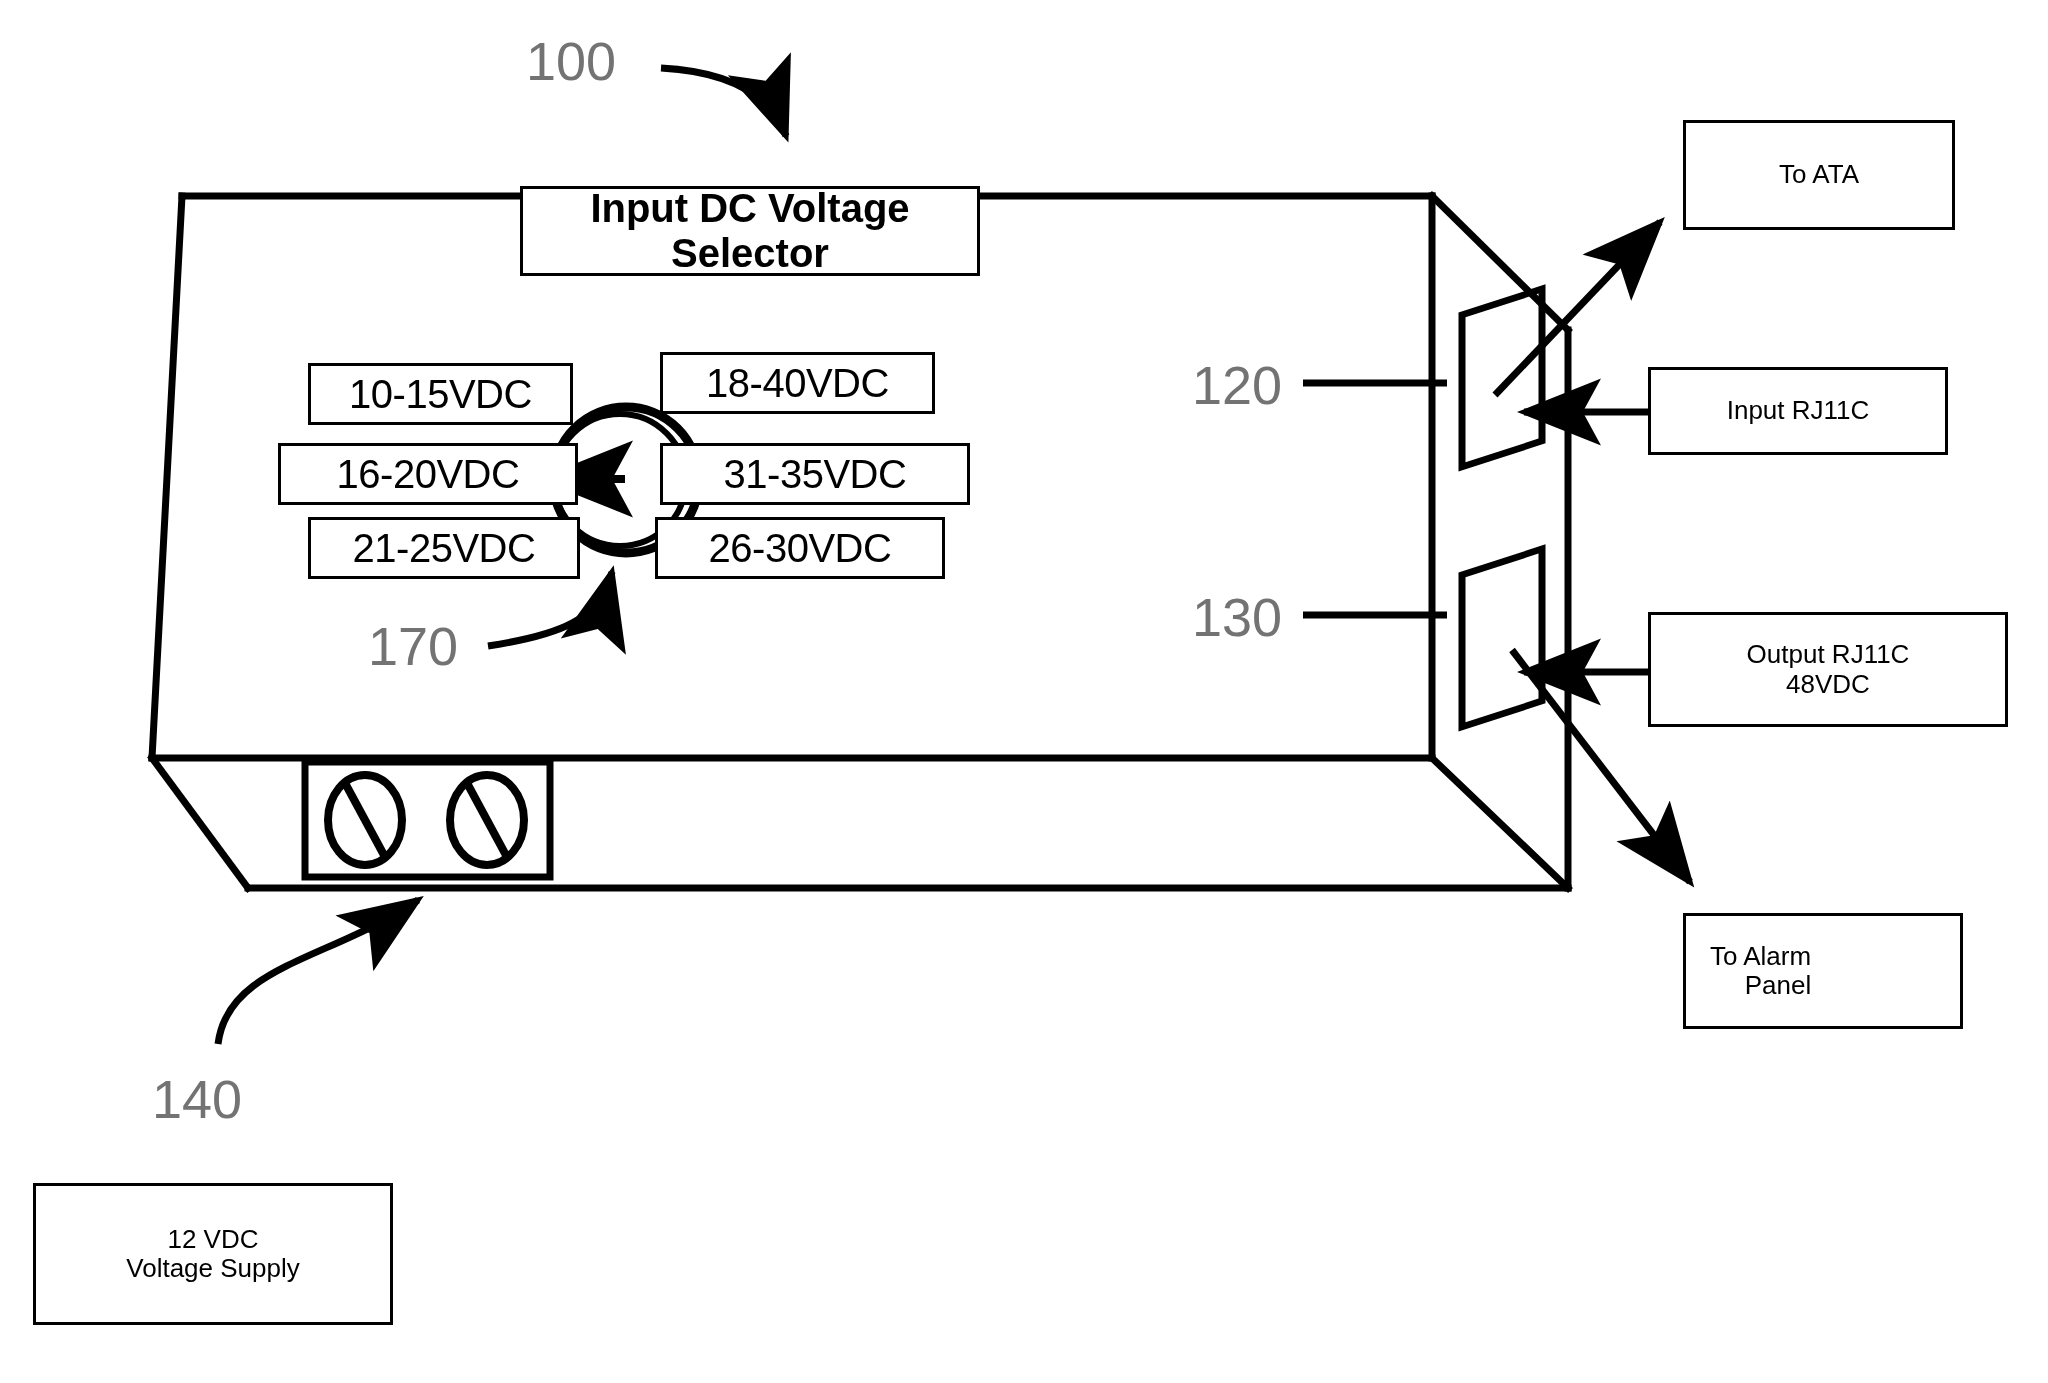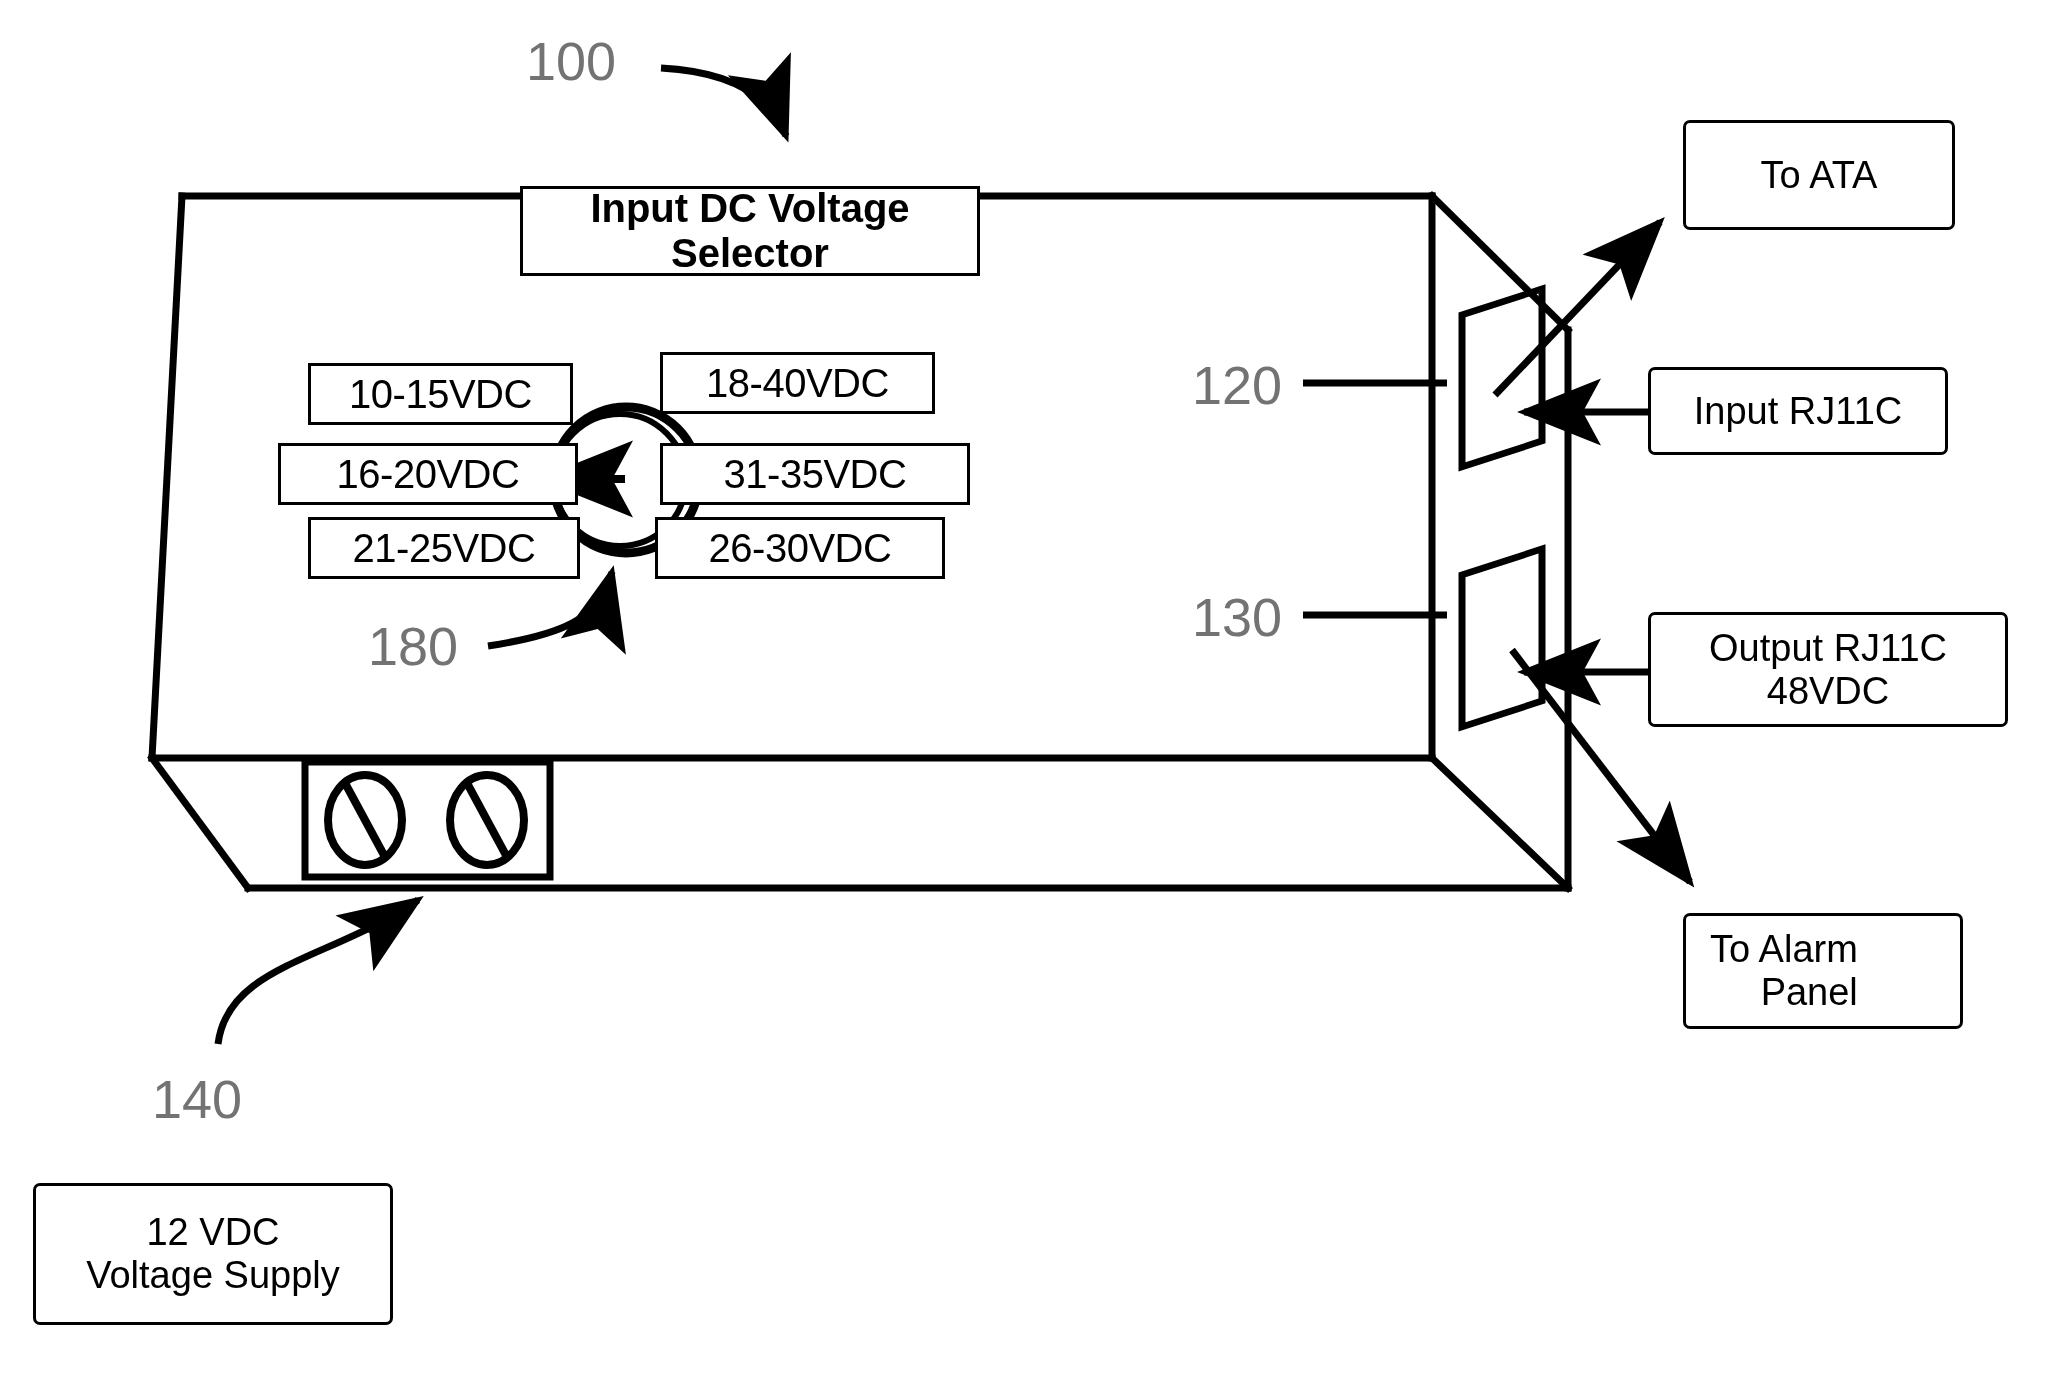--- a/index.html
+++ b/index.html
@@ -8,21 +8,21 @@
   #stage{position:absolute;left:0;top:0;width:2048px;height:1383px;}
   svg.layer{position:absolute;left:0;top:0;width:2048px;height:1383px;}
 
   .lbl{position:absolute;box-sizing:border-box;background:#fff;border:3px solid #000;
        display:flex;align-items:center;justify-content:center;text-align:center;
        line-height:1.12;}
   .lbl span{display:block;}
 
   .vdc{font-size:40px;letter-spacing:-0.5px;white-space:nowrap;}
   .title-box{font-size:40px;font-weight:bold;padding:6px 10px;}
-  .side-box{font-size:38px;border-radius:7px;}
+  .side-box{font-size:26px;}
   .side-box.left-al{justify-content:flex-start;text-align:right;padding-left:24px;}
 
   .refnum{position:absolute;font-size:54px;font-weight:normal;letter-spacing:0px;
           color:#737373;white-space:nowrap;}
 </style>
 </head>
 <body>
 
 <div id="stage">
 
@@ -89,21 +89,21 @@
 
       <line x1="1652" y1="412" x2="1524" y2="412" marker-end="url(#ah)"></line>
 
       <line x1="1652" y1="672" x2="1524" y2="672" marker-end="url(#ah)"></line>
 
       <line x1="1512" y1="650" x2="1690" y2="882" marker-end="url(#ah)"></line>
     </g>
   </svg>
 
   <div class="refnum" style="left:526px;top:30px;">100</div>
-  <div class="refnum" style="left:368px;top:615px;">180</div>
+  <div class="refnum" style="left:368px;top:615px;">170</div>
   <div class="refnum" style="left:1192px;top:354px;">120</div>
   <div class="refnum" style="left:1192px;top:586px;">130</div>
   <div class="refnum" style="left:152px;top:1068px;">140</div>
 
   <div class="lbl title-box" style="left:520px;top:186px;width:460px;height:90px;">
     <div>
       <span>Input DC Voltage</span>
       <span>Selector</span>
     </div>
   </div>

